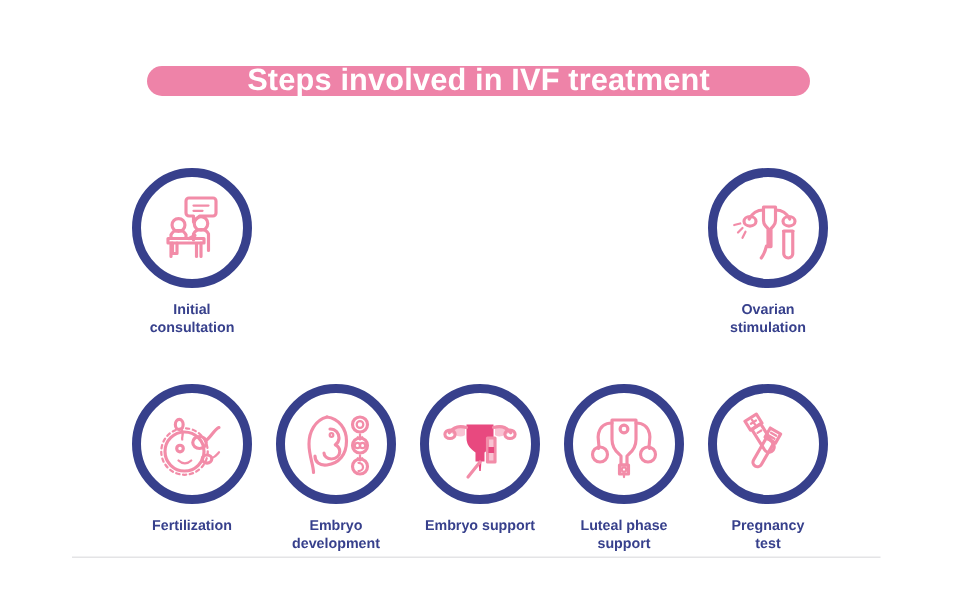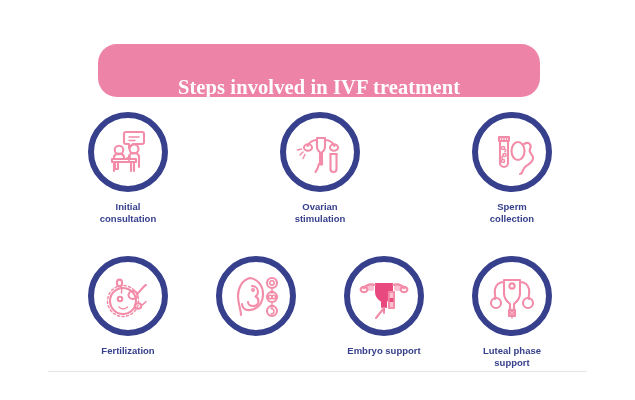--- a/index.html
+++ b/index.html
@@ -22,27 +22,26 @@
     height: 400px;
     background: #ffffff;
   }
 
   
   .title-banner {
     position: absolute;
     left: 98px;
     top: 44px;
     width: 442px;
-    height: 53px;
+    height: 20px;
     background: #EE83A8;
     border-radius: 19px;
     display: flex;
-    align-items: flex-end;
+    align-items: flex-start;
     justify-content: center;
-    font-family: Liberation Serif, serif;
   }
   .title-text {
     color: #ffffff;
     font-size: 20.5px;
     font-weight: bold;
     letter-spacing: 0.1px;
     white-space: nowrap;
     line-height: 1;
   }
 
@@ -173,42 +172,20 @@
           <path class="ic" d="M36.5 28 h6 v15 a3 3 0 0 1 -3 3 a3 3 0 0 1 -3 -3 z"></path>
           <path class="ic-thin" d="M36 28 h7"></path>
         </svg>
       </div>
       <div class="step-label">Ovarian
 stimulation</div>
     </div>
 
 
 
-    <div class="step">
-      <div class="step-circle">
-        <svg viewBox="0 0 52 52">
-
-          <path class="ic" d="M13 11 h10 v4 h-10 z"></path>
-          <path class="ic-thin" d="M15.5 11 v4 M18 11 v4 M20.5 11 v4"></path>
-          <path class="ic" d="M14 15 h8 v22 a4 4 0 0 1 -4 4 a4 4 0 0 1 -4 -4 z"></path>
-
-          <circle class="ic-thin" cx="17" cy="22" r="1.6"></circle>
-          <path class="ic-thin" d="M18.5 22.8 c1.5 1 1.5 2 0.5 2.8"></path>
-          <circle class="ic-thin" cx="18.5" cy="29" r="1.6"></circle>
-          <path class="ic-thin" d="M17 29.8 c-1.5 1 -1.5 2 -0.5 2.8"></path>
-          <circle class="ic-thin" cx="17" cy="35" r="1.6"></circle>
-
-          <ellipse class="ic" cx="32" cy="25" rx="6.5" ry="9"></ellipse>
-
-          <path class="ic" d="M38 18 c5 -3 8 1 6 5 c-2 4 3 5 3 9 c0 5 -5 6 -8 9 c-3 3 -2 7 -5 7"></path>
-        </svg>
-      </div>
-      <div class="step-label">Sperm
-collection</div>
-    </div>
 
   </div>
 
   <div class="row" id="row-2">
 
     <div class="step">
       <div class="step-circle">
         <svg viewBox="0 0 52 52">
 
           <circle class="ic" cx="21" cy="31" r="13"></circle>
@@ -243,20 +220,22 @@
           <circle class="ic-thin" cx="42" cy="13" r="2.2"></circle>
           <path class="ic-thin" d="M42 19.5 v3 M40.5 21.5 l1.5 1.5 l1.5 -1.5"></path>
           <circle class="ic" cx="42" cy="27" r="5"></circle>
           <circle class="ic-thin" cx="40.3" cy="27" r="1.8"></circle>
           <circle class="ic-thin" cx="43.7" cy="27" r="1.8"></circle>
           <path class="ic-thin" d="M42 33.5 v3 M40.5 35.5 l1.5 1.5 l1.5 -1.5"></path>
           <circle class="ic" cx="42" cy="41" r="5"></circle>
           <path class="ic-thin" d="M41 38.5 c2 0 3 1.5 3 3 c0 1.5 -1.5 2.5 -3 2.5"></path>
         </svg>
       </div>
+      <div class="step-label">Embryo
+development</div>
     </div>
 
     <div class="step">
       <div class="step-circle">
         <svg viewBox="0 0 52 52">
 
           <path class="ic-fill-l" d="M16 14 c-5 -1 -9 1 -11 4 c3 1 5 3 8 3 c2 0 3 -1 3 -1 z"></path>
           <path class="ic-fill-l" d="M36 14 c5 -1 9 1 11 4 c-3 1 -5 3 -8 3 c-2 0 -3 -1 -3 -1 z"></path>
           <path class="ic-fill" d="M17 13 h18 v9 c0 4 -2 6.5 -4.5 8.5 l-1.5 1.2 v6 h-6 v-6 l-1.5 -1.2 c-2.5 -2 -4.5 -4.5 -4.5 -8.5 z"></path>
           <path class="ic" d="M17 15 c-5 -1.5 -9 0 -11.5 3.5"></path>
@@ -289,18 +268,39 @@
 
           <path class="ic" d="M23 40 h6 v6 h-6 z"></path>
           <circle class="ic-thin" cx="26" cy="43" r="1.5"></circle>
           <path class="ic-thin" d="M26 46 v2"></path>
         </svg>
       </div>
       <div class="step-label">Luteal phase
 support</div>
     </div>
 
+    <div class="step">
+      <div class="step-circle">
+        <svg viewBox="0 0 52 52">
+
+          <g transform="rotate(-32 26 26)">
+            <path class="ic" d="M21 5 h9 v7 h-9 z"></path>
+            <path class="ic" d="M22 12 h7 v16 a3.5 3.5 0 0 1 -3.5 3.5 a3.5 3.5 0 0 1 -3.5 -3.5 z"></path>
+            <path class="ic-thin" d="M23.5 8.5 h4 M25.5 6.5 v4"></path>
+            <path class="ic-thin" d="M24 16 h3"></path>
+          </g>
+
+          <g transform="rotate(30 26 26)">
+            <path class="ic" d="M22 16 h8 v7 h-8 z"></path>
+            <path class="ic" d="M23 23 h6 v17 a3 3 0 0 1 -3 3 a3 3 0 0 1 -3 -3 z"></path>
+            <path class="ic-thin" d="M24 18.5 h4 M24 20.8 h4"></path>
+          </g>
+        </svg>
+      </div>
+      <div class="step-label">Pregnancy
+test</div>
+    </div>
 
   </div>
 
   <div class="bottom-divider"></div>
 
 </div>
 
 </body></html>

